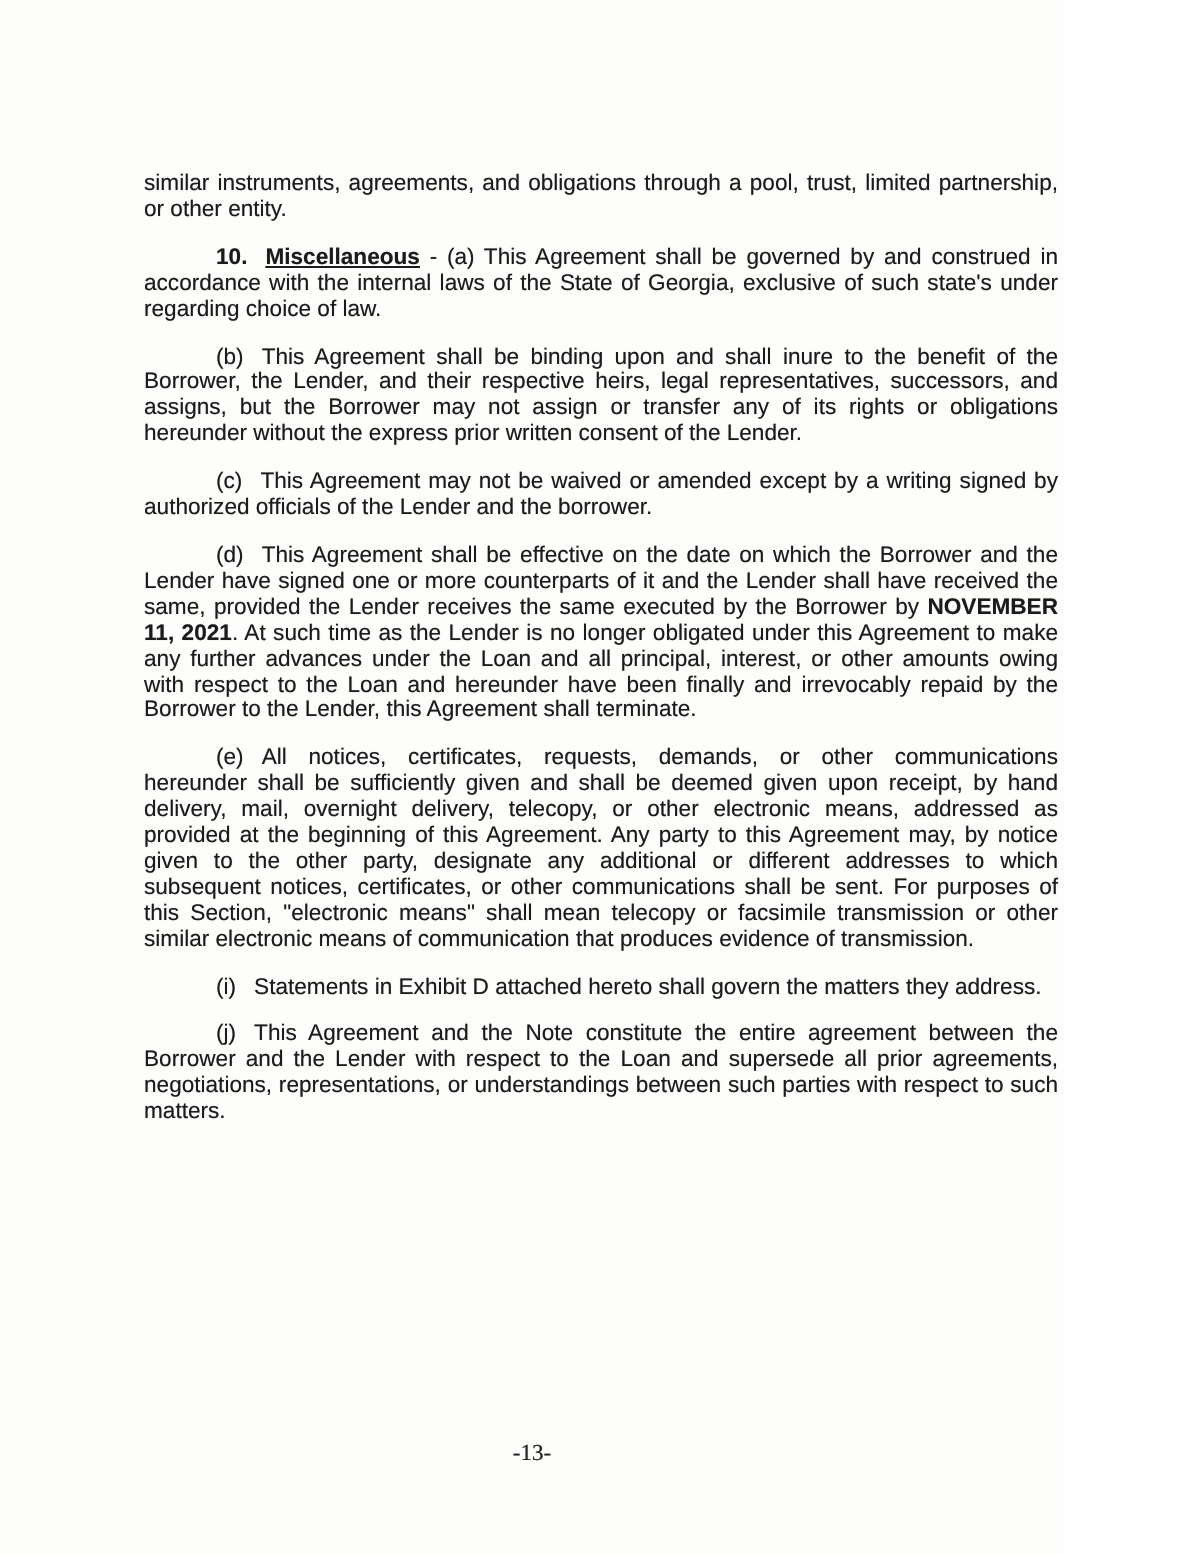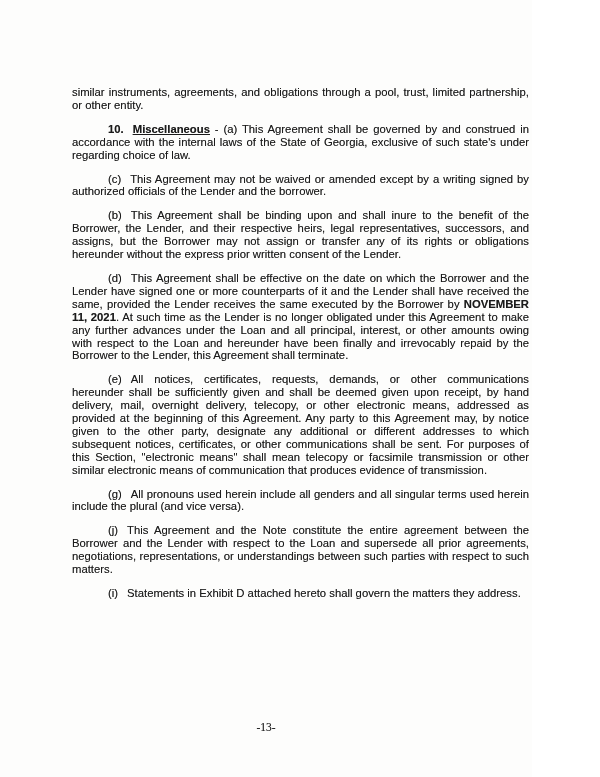--- a/index.html
+++ b/index.html
@@ -48,22 +48,21 @@
     text-shadow: 0 0 0.4px rgba(0,0,0,0.45);
   }
 </style>
 </head>
 <body>
 
 <div class="page">
   <div class="content">
       <p class="para"><span>similar instruments, agreements, and obligations through a pool, trust, limited partnership, or other entity.</span></p>
       <p class="para indent"><span class="bold gap">10.</span><span class="bold underline">Miscellaneous</span><span> - (a) This Agreement shall be governed by and construed in accordance with the internal laws of the State of Georgia, exclusive of such state's under regarding choice of law.</span></p>
+      <p class="para indent"><span class="gap">(b)</span><span>This Agreement shall be binding upon and shall inure to the benefit of the Borrower, the Lender, and their respective heirs, legal representatives, successors, and assigns, but the Borrower may not assign or transfer any of its rights or obligations hereunder without the express prior written consent of the Lender.</span></p>
       <p class="para indent"><span class="gap">(c)</span><span>This Agreement may not be waived or amended except by a writing signed by authorized officials of the Lender and the borrower.</span></p>
-      <p class="para indent"><span class="gap">(b)</span><span>This Agreement shall be binding upon and shall inure to the benefit of the Borrower, the Lender, and their respective heirs, legal representatives, successors, and assigns, but the Borrower may not assign or transfer any of its rights or obligations hereunder without the express prior written consent of the Lender.</span></p>
       <p class="para indent"><span class="gap">(d)</span><span>This Agreement shall be effective on the date on which the Borrower and the Lender have signed one or more counterparts of it and the Lender shall have received the same, provided the Lender receives the same executed by the Borrower by </span><span class="bold">NOVEMBER 11, 2021</span><span>. At such time as the Lender is no longer obligated under this Agreement to make any further advances under the Loan and all principal, interest, or other amounts owing with respect to the Loan and hereunder have been finally and irrevocably repaid by the Borrower to the Lender, this Agreement shall terminate.</span></p>
       <p class="para indent"><span class="gap">(e)</span><span>All notices, certificates, requests, demands, or other communications hereunder shall be sufficiently given and shall be deemed given upon receipt, by hand delivery, mail, overnight delivery, telecopy, or other electronic means, addressed as provided at the beginning of this Agreement. Any party to this Agreement may, by notice given to the other party, designate any additional or different addresses to which subsequent notices, certificates, or other communications shall be sent. For purposes of this Section, "electronic means" shall mean telecopy or facsimile transmission or other similar electronic means of communication that produces evidence of transmission.</span></p>
-      <p class="para indent"><span class="gap">(g)</span><span>All pronouns used herein include all genders and all singular terms used herein include the plural (and vice versa).</span></p>
+      <p class="para indent"><span class="gap">(i)</span><span>Statements in Exhibit D attached hereto shall govern the matters they address.</span></p>
       <p class="para indent"><span class="gap">(j)</span><span>This Agreement and the Note constitute the entire agreement between the Borrower and the Lender with respect to the Loan and supersede all prior agreements, negotiations, representations, or understandings between such parties with respect to such matters.</span></p>
-      <p class="para indent"><span class="gap">(i)</span><span>Statements in Exhibit D attached hereto shall govern the matters they address.</span></p>
     </div>
   <div class="page-number">-13-</div>
 </div>
 
 </body></html>

